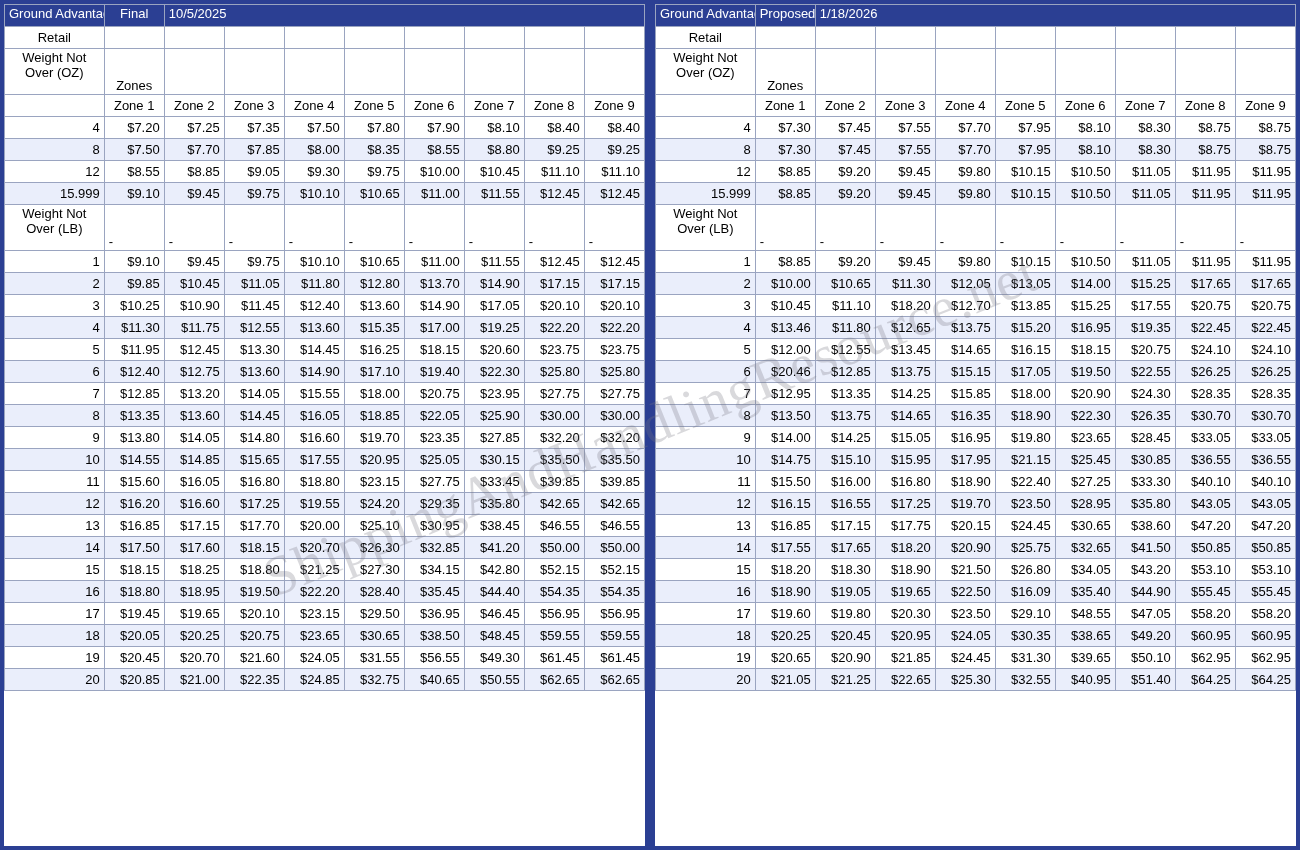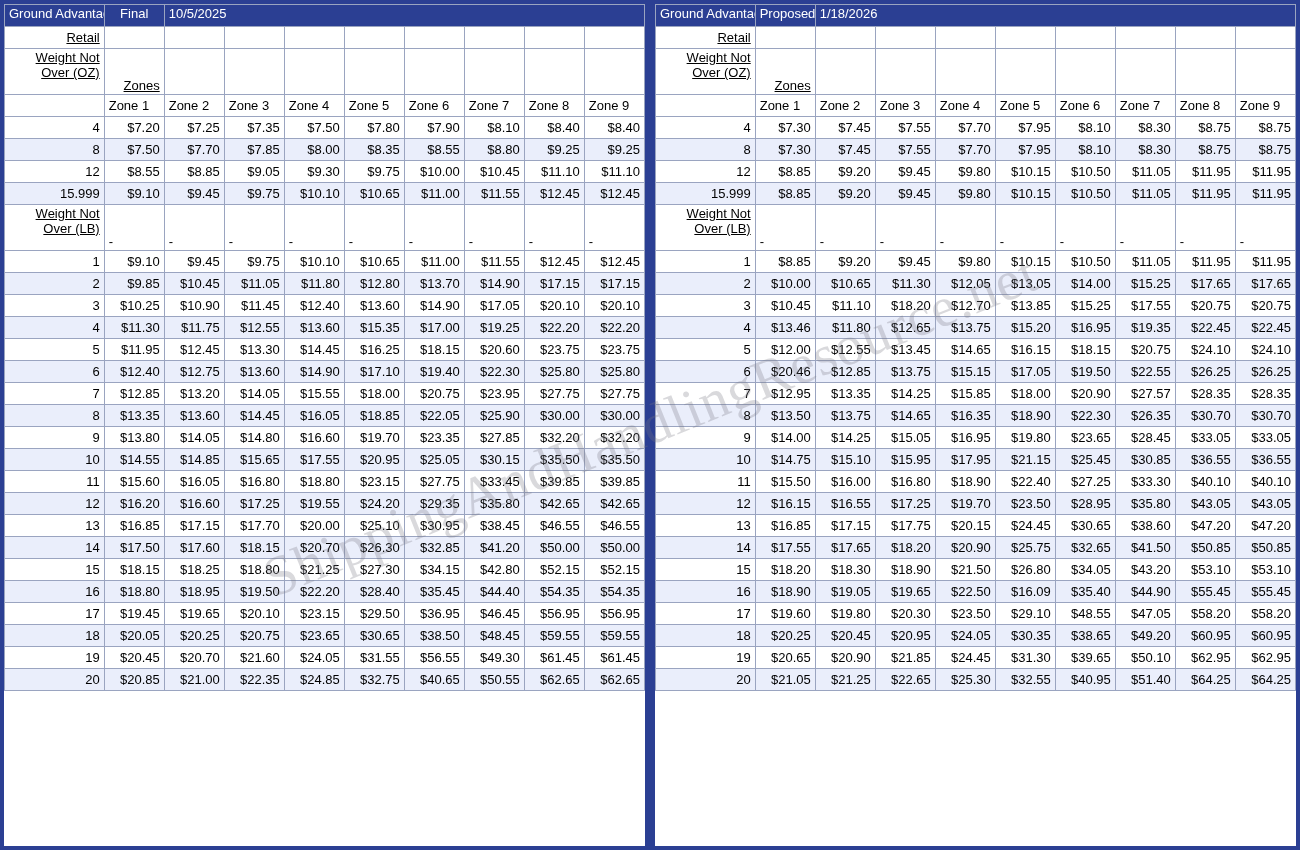--- a/index.html
+++ b/index.html
@@ -56,22 +56,22 @@
     color: #ffffff;
     font-weight: bold;
     border: 1px solid #2b3f93;
     height: 46px;
     vertical-align: top;
     padding-top: 3px;
   }
   .hdr-title { text-align: left; }
   .hdr-kind { text-align: center; }
   .hdr-date { text-align: left; }
-  .lbl { text-align: right; text-decoration: underline; }
-  .zone-hdr td { }
+  .lbl { text-align: center; }
+  .zone-hdr td { text-align: center; }
   .num { text-align: right; }
   .wt { text-align: right; }
   .alt { background: #eaeefb; }
   .white { background: #ffffff; }
   .dash { text-align: left; }
 
   
   col.c0 { width: 98px; }
   col.cz { width: 59px; }
 
@@ -648,21 +648,21 @@
             <td class="num alt">$26.25</td>
           </tr>
           <tr>
             <td class="wt white">7</td>
             <td class="num white">$12.95</td>
             <td class="num white">$13.35</td>
             <td class="num white">$14.25</td>
             <td class="num white">$15.85</td>
             <td class="num white">$18.00</td>
             <td class="num white">$20.90</td>
-            <td class="num white">$27.57</td>
+            <td class="num white">$24.30</td>
             <td class="num white">$28.35</td>
             <td class="num white">$28.35</td>
           </tr>
           <tr>
             <td class="wt alt">8</td>
             <td class="num alt">$13.50</td>
             <td class="num alt">$13.75</td>
             <td class="num alt">$14.65</td>
             <td class="num alt">$16.35</td>
             <td class="num alt">$18.90</td>

